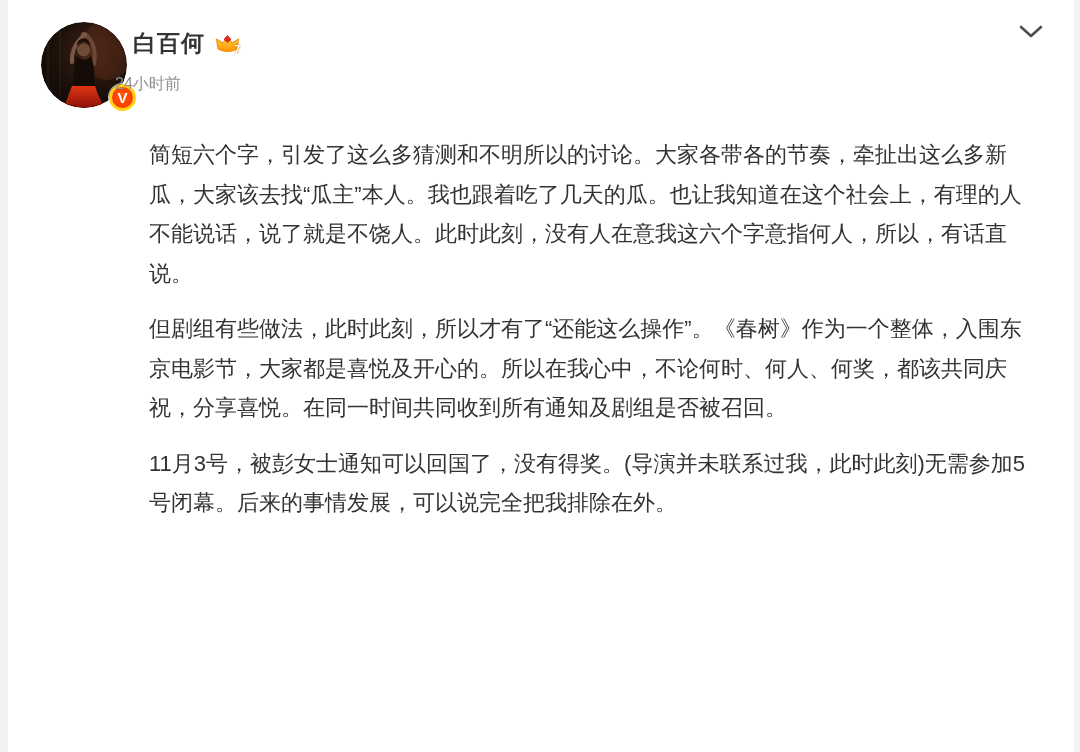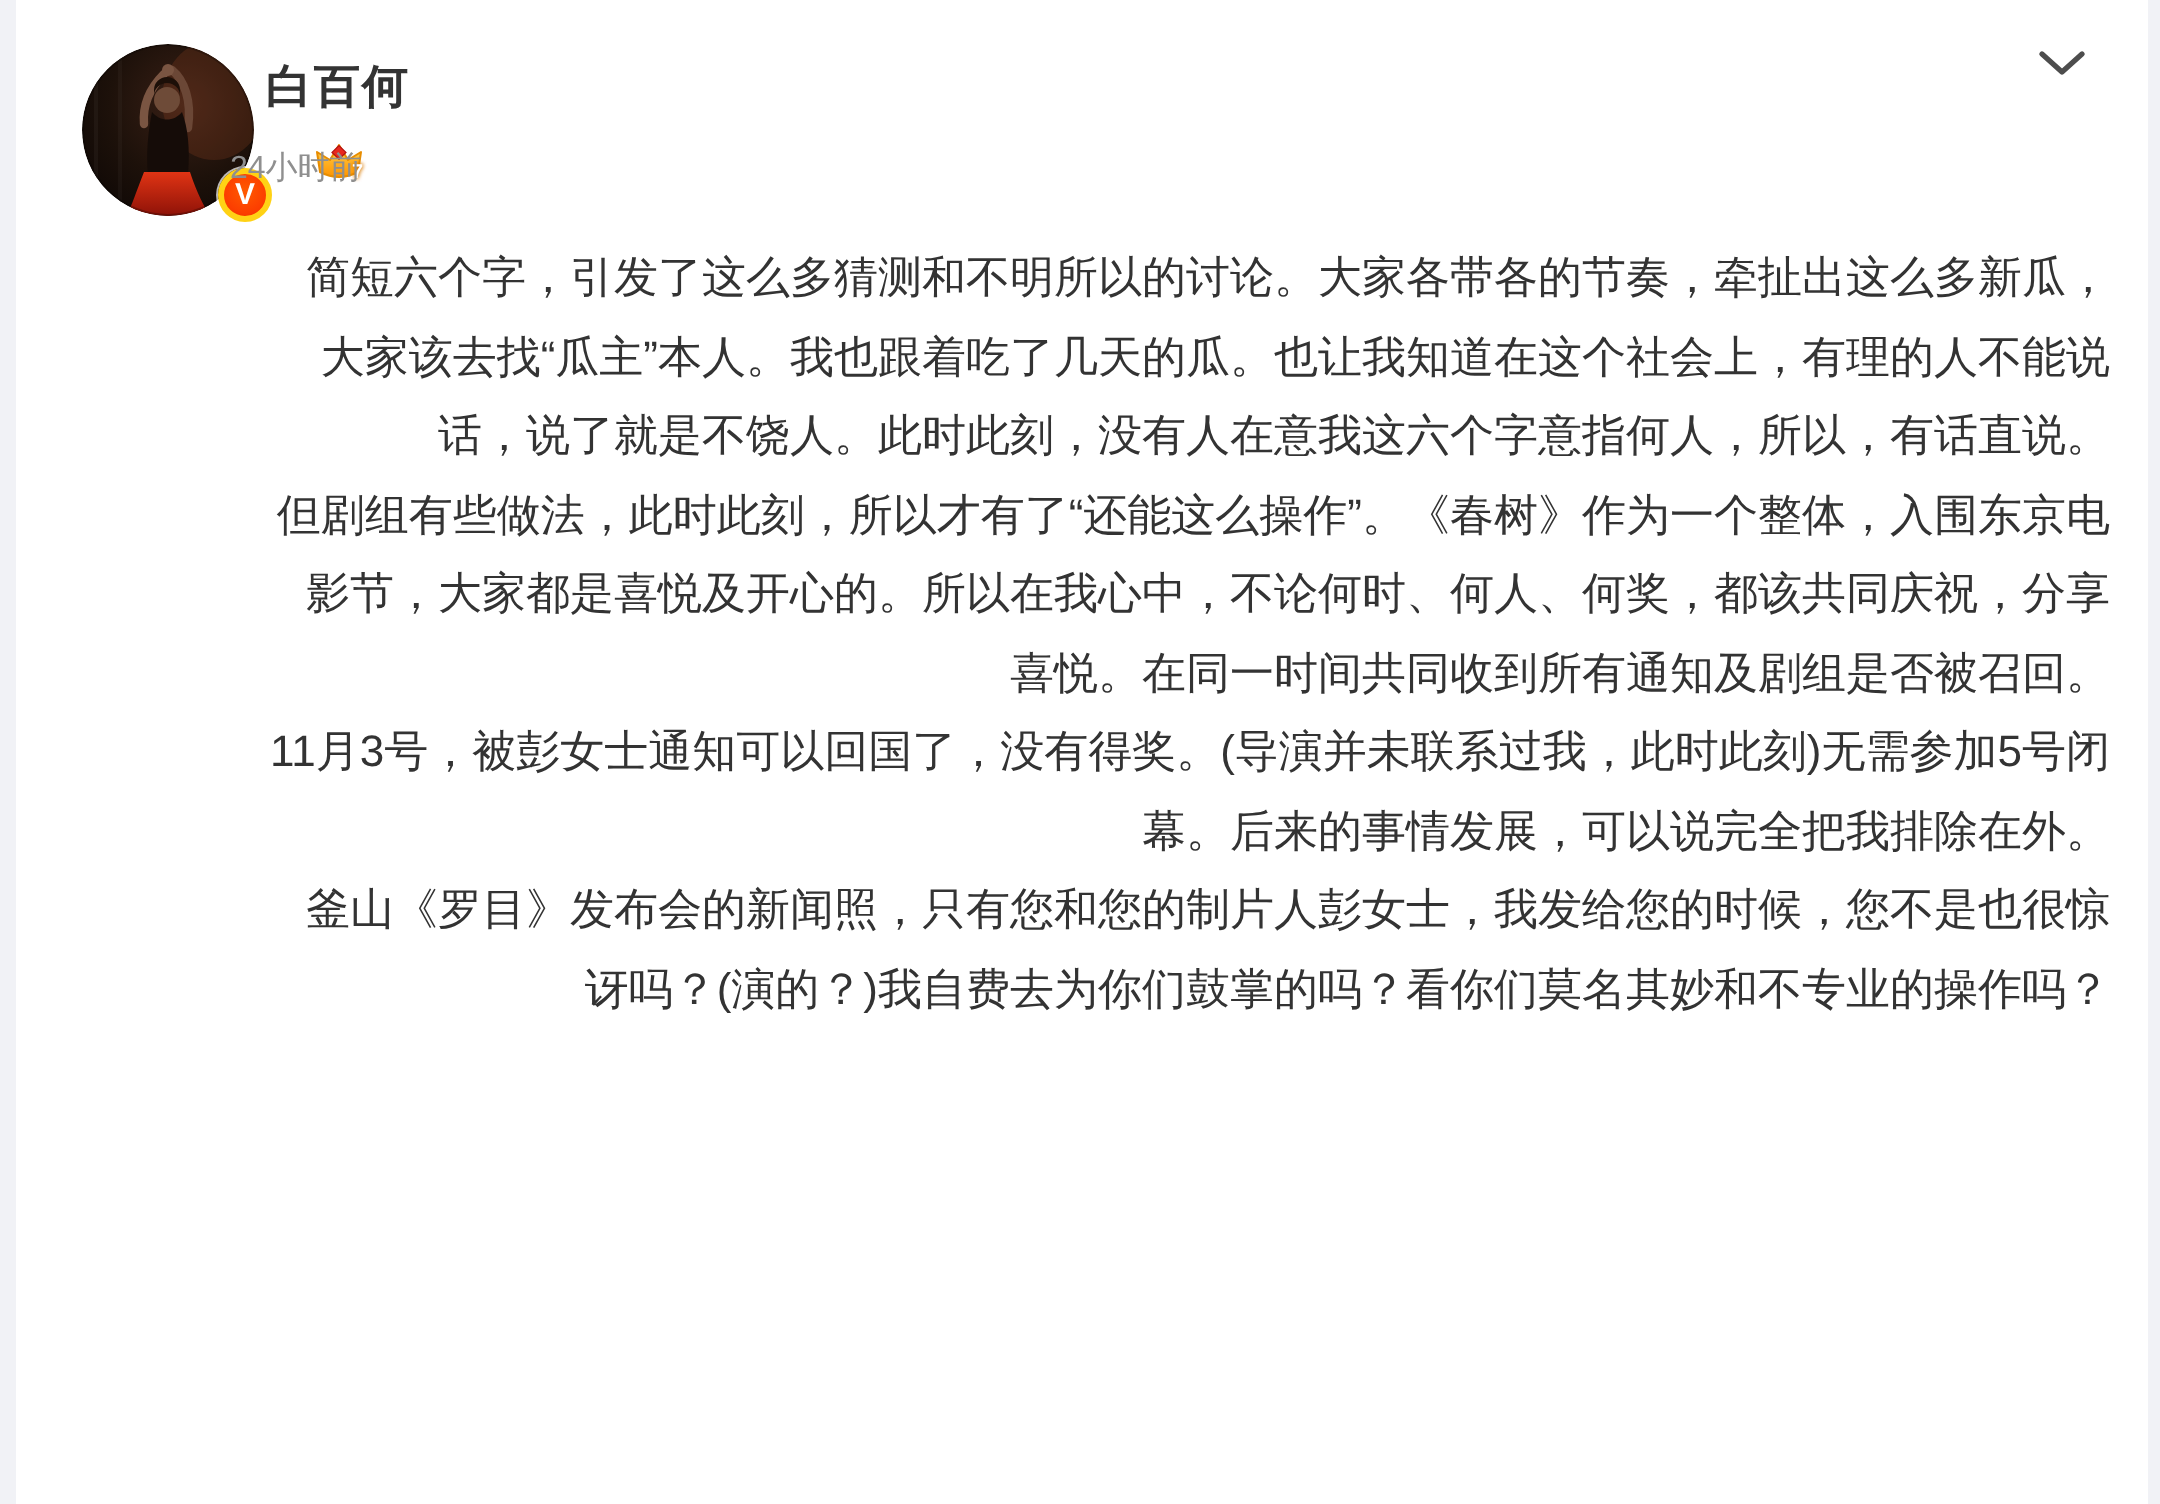--- a/index.html
+++ b/index.html
@@ -56,21 +56,20 @@
     line-height: 21px;
     text-align: center;
   }
   .name-row {
     position: absolute;
     left: 125px;
     top: 28px;
     display: flex;
     align-items: center;
     gap: 9px;
-    flex-direction: column;
   }
   .author-name {
     font-size: 23px;
     font-weight: bold;
     color: #333333;
     letter-spacing: 1px;
     cursor: pointer;
   }
   .crown-wrap {
     position: relative;
@@ -115,21 +114,21 @@
     position: absolute;
     left: 125px;
     top: 119px;
     width: 922px;
     font-size: 22px;
     line-height: 39.5px;
     color: #333333;
     word-wrap: break-word;
     overflow-wrap: break-word;
   }
-  .post-body p { margin: 0; text-align: right; }
+  .post-body p { margin: 16px; }
 </style>
 </head>
 <body>
 
 <div class="page">
   <div class="card">
 
     <div class="avatar-wrap">
       <svg class="avatar-svg" viewBox="0 0 86 86">
         <defs>
@@ -190,17 +189,16 @@
     <div class="collapse-btn">
       <svg width="24" height="14" viewBox="0 0 24 14">
         <polyline points="2,2 12,11 22,2" fill="none" stroke="#4d4d4d" stroke-width="2.6" stroke-linecap="round" stroke-linejoin="round"></polyline>
       </svg>
     </div>
 
     <div class="post-body">
       <p>简短六个字，引发了这么多猜测和不明所以的讨论。大家各带各的节奏，牵扯出这么多新瓜，大家该去找“瓜主”本人。我也跟着吃了几天的瓜。也让我知道在这个社会上，有理的人不能说话，说了就是不饶人。此时此刻，没有人在意我这六个字意指何人，所以，有话直说。</p>
       <p>但剧组有些做法，此时此刻，所以才有了“还能这么操作”。《春树》作为一个整体，入围东京电影节，大家都是喜悦及开心的。所以在我心中，不论何时、何人、何奖，都该共同庆祝，分享喜悦。在同一时间共同收到所有通知及剧组是否被召回。</p>
       <p>11月3号，被彭女士通知可以回国了，没有得奖。(导演并未联系过我，此时此刻)无需参加5号闭幕。后来的事情发展，可以说完全把我排除在外。</p>
-      <p>釜山《罗目》发布会的新闻照，只有您和您的制片人彭女士，我发给您的时候，您不是也很惊讶吗？(演的？)我自费去为你们鼓掌的吗？看你们莫名其妙和不专业的操作吗？</p>
     </div>
 
   </div>
 </div>
 
 </body></html>

